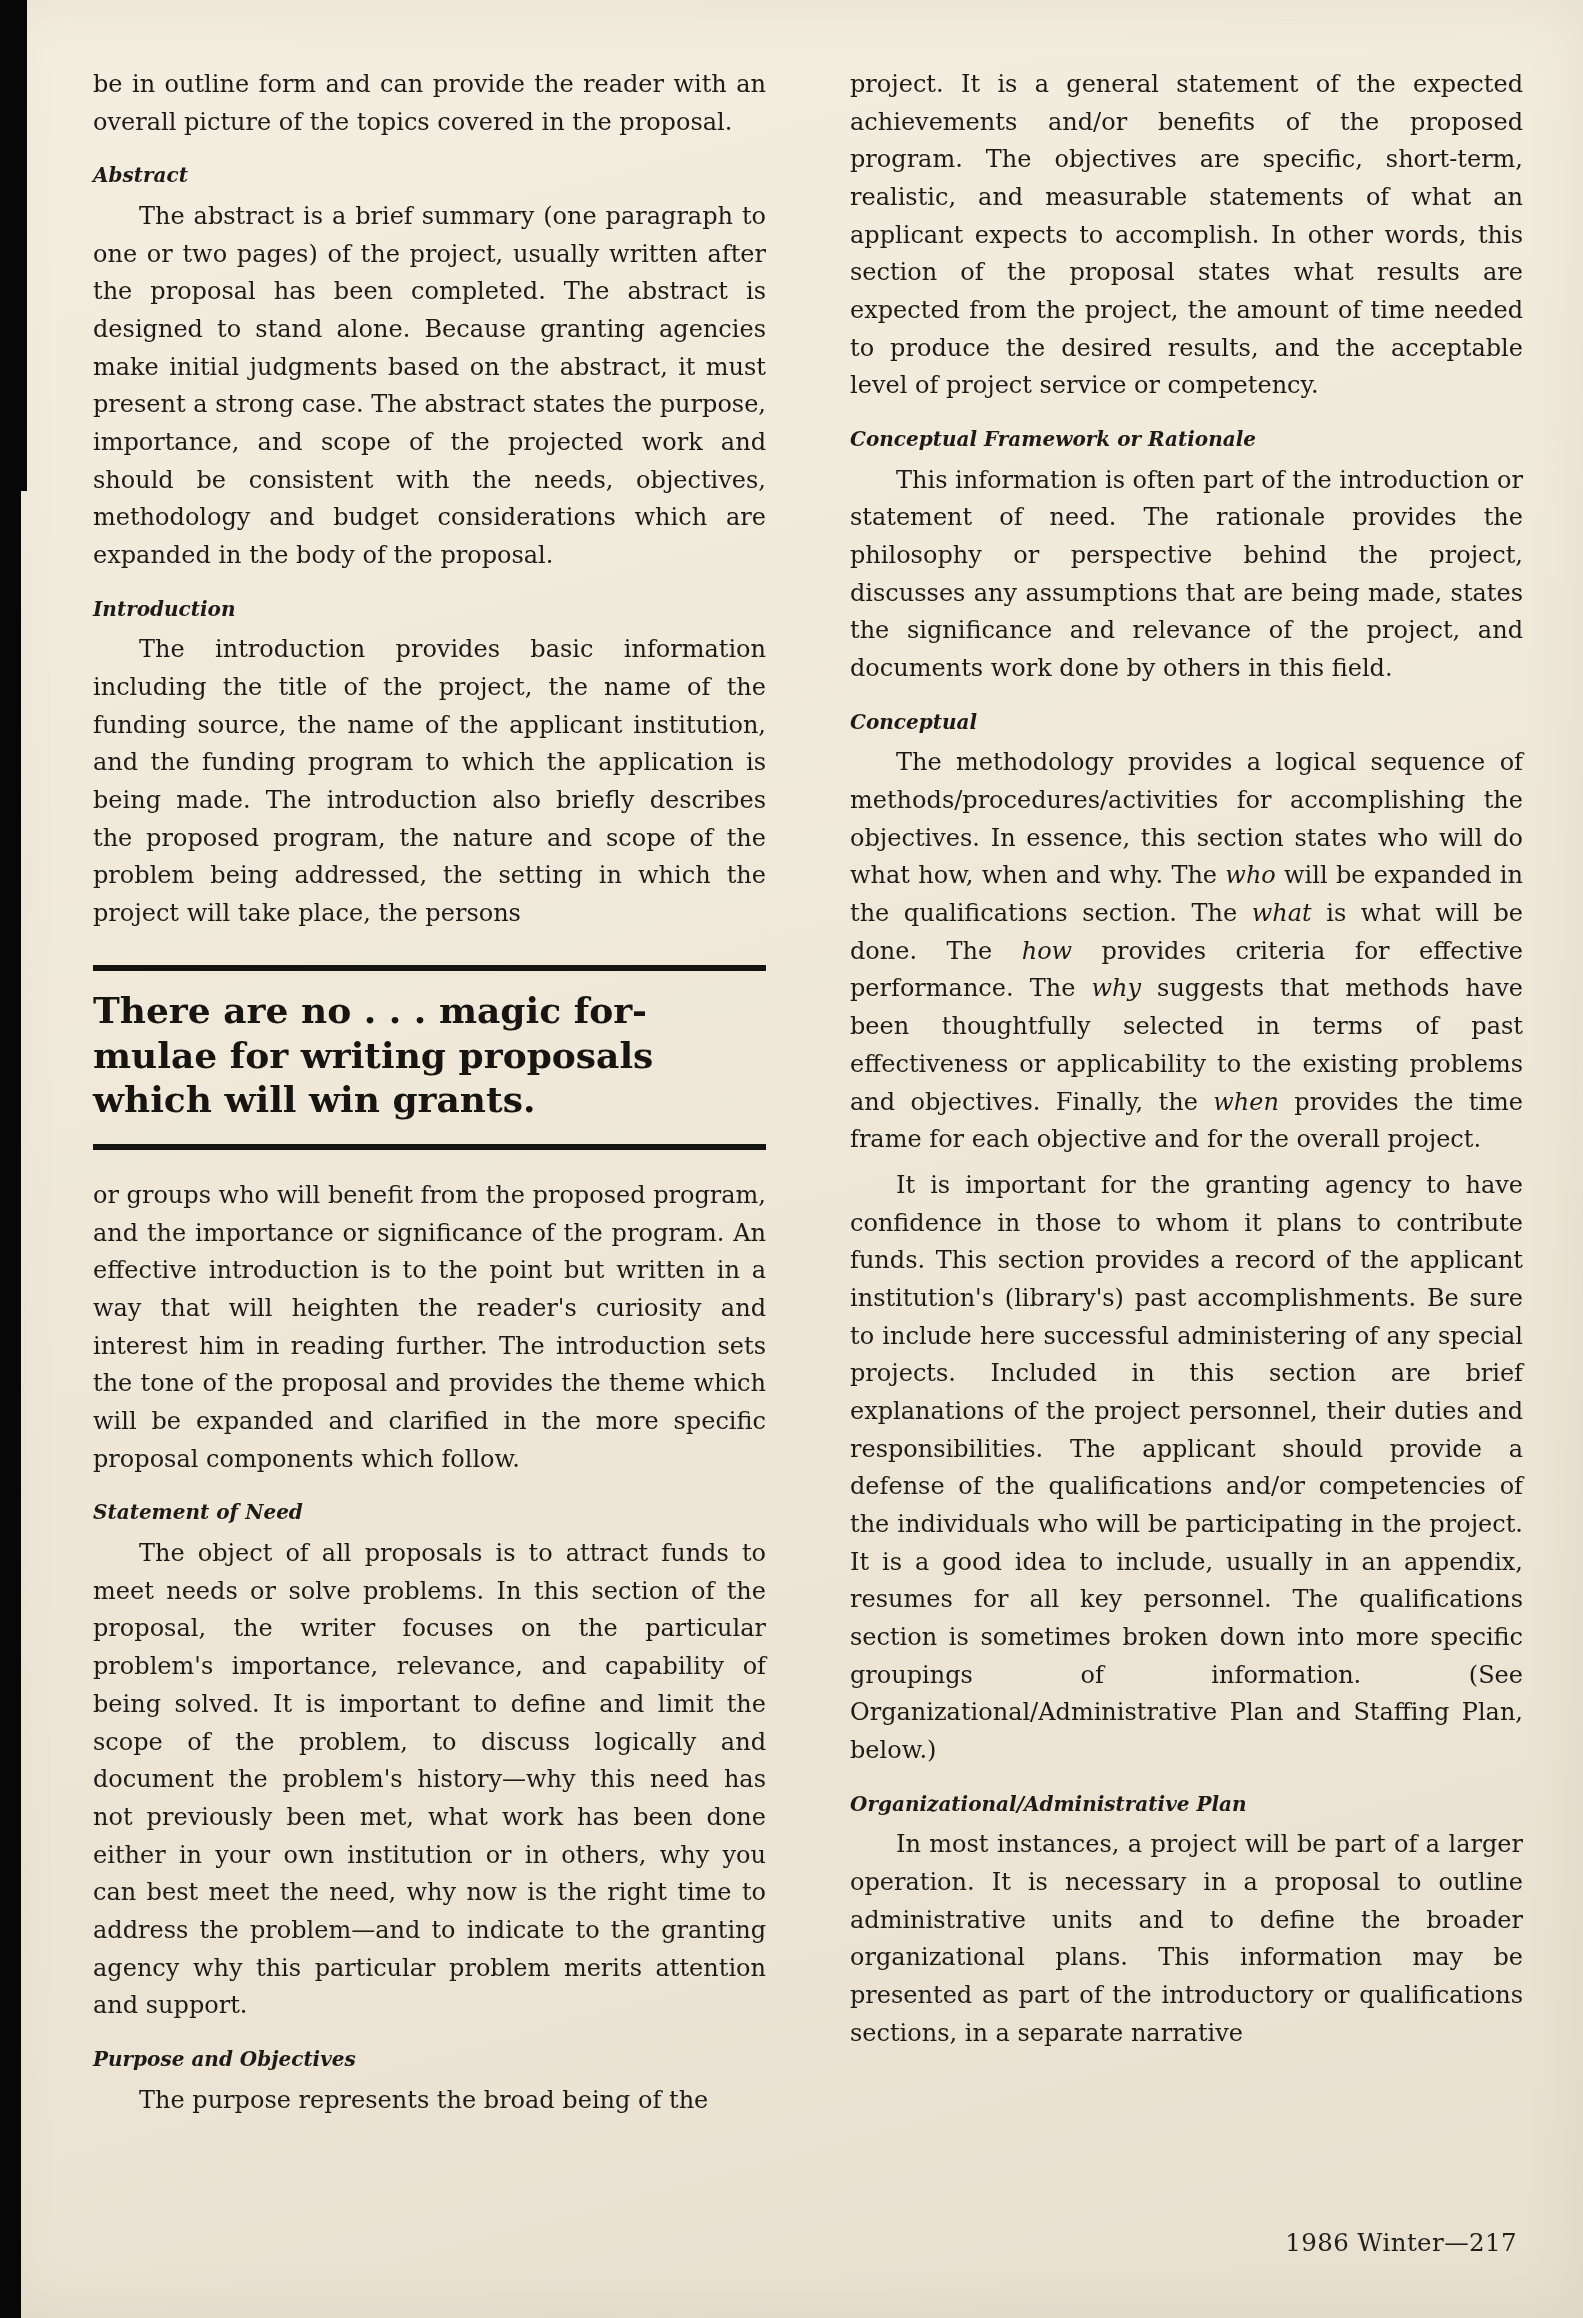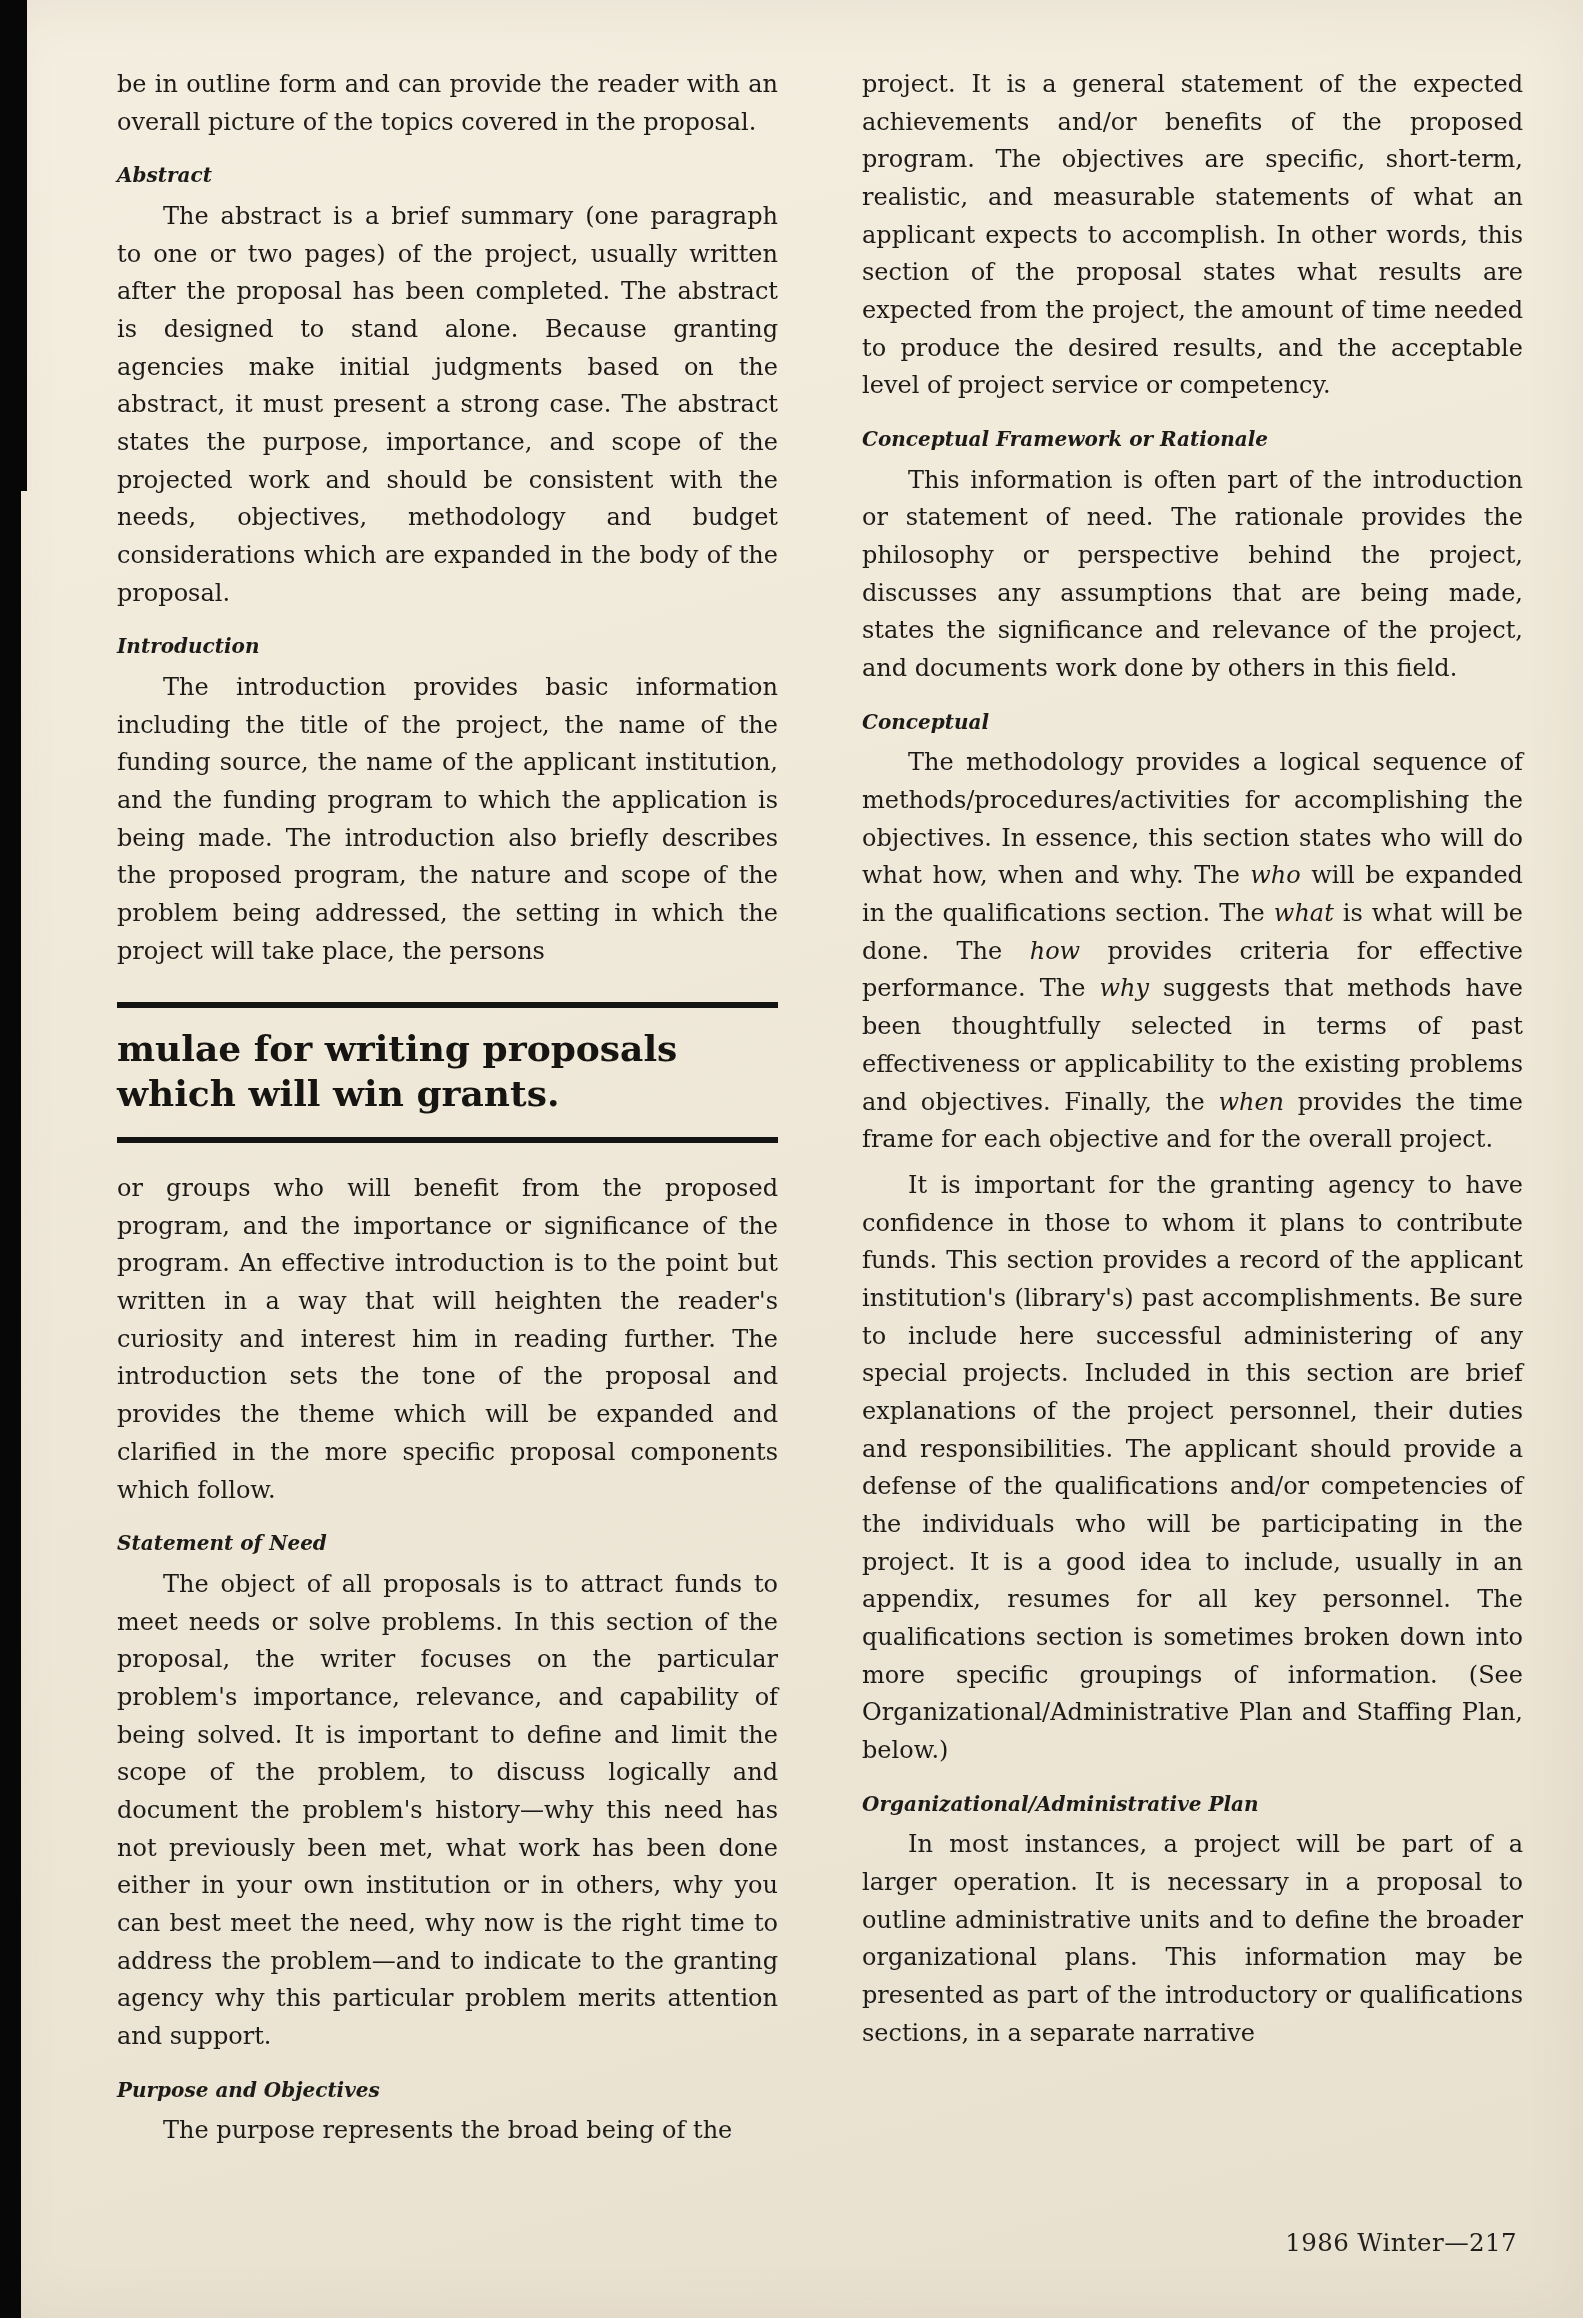--- a/index.html
+++ b/index.html
@@ -29,21 +29,20 @@
     width: 27px; height: 491px;
     background: #070707;
   }
   .content {
     position: absolute;
     left: 93px;
     top: 66px;
     right: 60px;
     display: flex;
     gap: 84px;
-    margin-left: 24px;
   }
   .column {
     flex: 1 1 0;
     min-width: 0;
     font-size: 24px;
     line-height: 1.57;
     text-align: justify;
   }
   .column p { margin: 0 0 8px 0; }
   .indent { text-indent: 46px; }
@@ -87,20 +86,21 @@
     <div class="column">
       <p>be in outline form and can provide the reader with an overall picture of the topics covered in the proposal.</p>
 
       <div class="sec-heading">Abstract</div>
       <p class="indent">The abstract is a brief summary (one paragraph to one or two pages) of the project, usually written after the proposal has been completed. The abstract is designed to stand alone. Because granting agencies make initial judgments based on the abstract, it must present a strong case. The abstract states the purpose, importance, and scope of the projected work and should be consistent with the needs, objectives, methodology and budget considerations which are expanded in the body of the proposal.</p>
 
       <div class="sec-heading">Introduction</div>
       <p class="indent">The introduction provides basic information including the title of the project, the name of the funding source, the name of the applicant institution, and the funding program to which the application is being made. The introduction also briefly describes the proposed program, the nature and scope of the problem being addressed, the setting in which the project will take place, the persons</p>
 
       <div class="pullquote">
+        <div>There are no . . . magic for-</div>
         <div>mulae for writing proposals</div>
         <div>which will win grants.</div>
       </div>
 
       <p>or groups who will benefit from the proposed program, and the importance or significance of the program. An effective introduction is to the point but written in a way that will heighten the reader's curiosity and interest him in reading further. The introduction sets the tone of the proposal and provides the theme which will be expanded and clarified in the more specific proposal components which follow.</p>
 
       <div class="sec-heading">Statement of Need</div>
       <p class="indent">The object of all proposals is to attract funds to meet needs or solve problems. In this section of the proposal, the writer focuses on the particular problem's importance, relevance, and capability of being solved. It is important to define and limit the scope of the problem, to discuss logically and document the problem's history—why this need has not previously been met, what work has been done either in your own institution or in others, why you can best meet the need, why now is the right time to address the problem—and to indicate to the granting agency why this particular problem merits attention and support.</p>
 
       <div class="sec-heading">Purpose and Objectives</div>

